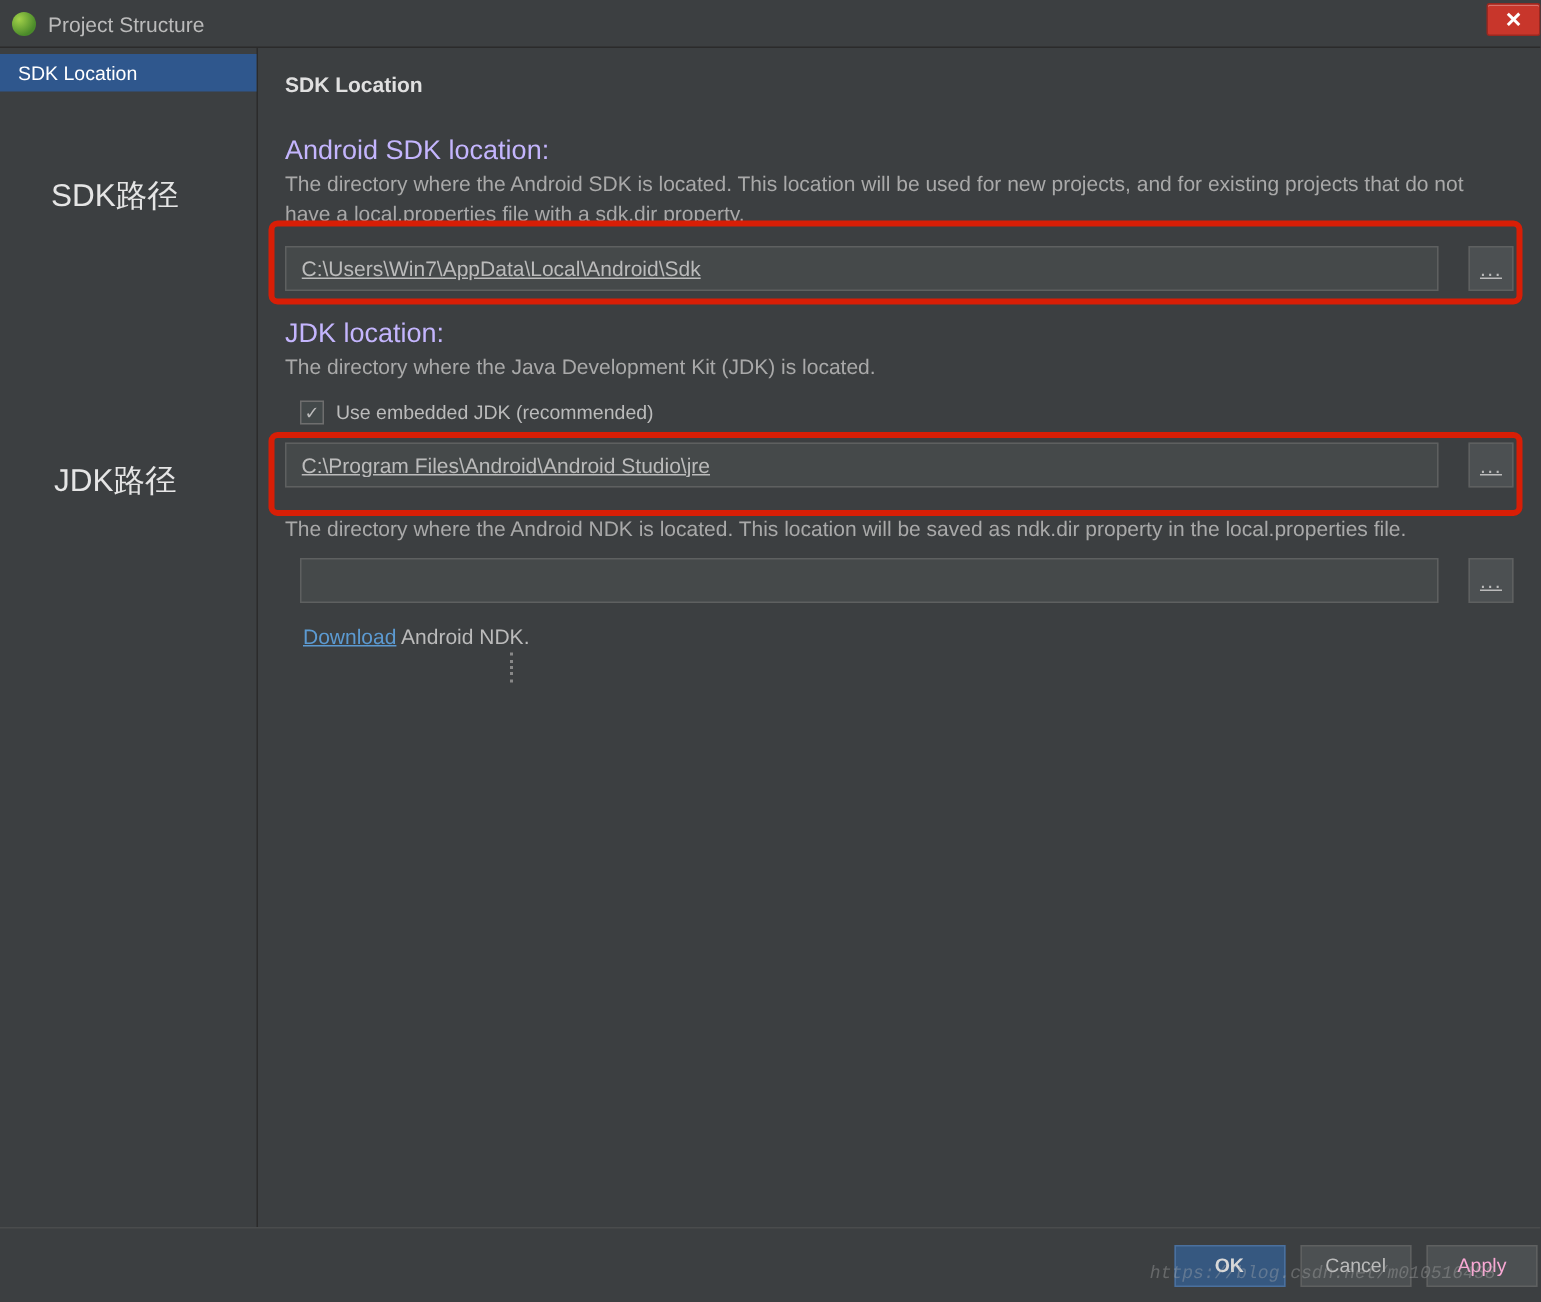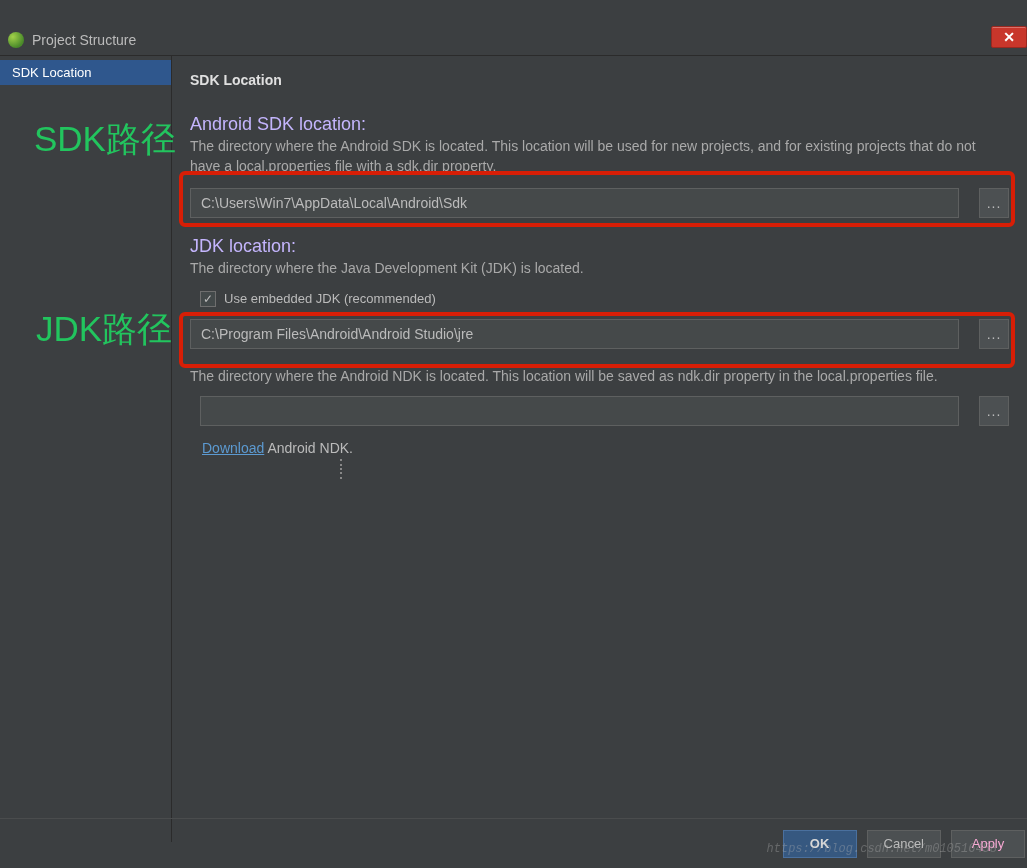--- a/index.html
+++ b/index.html
@@ -8,21 +8,20 @@
       background: #3c3f41;
       font-family: "Segoe UI", Arial, sans-serif;
       font-size: 13px; color: #bbbbbb;
       overflow: hidden; position: relative;
     }
     .titlebar {
       height: 32px; background: #3c3f41;
       display: flex; align-items: center;
       padding-left: 8px; border-bottom: 1px solid #2b2b2b;
       position: relative;
-      margin-top: 24px;
     }
     .titlebar-icon {
       width: 16px; height: 16px; margin-right: 8px;
       background: radial-gradient(circle at 30% 30%, #a2d149 0%, #4a8a2a 70%);
       border-radius: 50%;
     }
     .titlebar-text { color: #bbbbbb; font-size: 14px; }
     .close-btn {
       position: absolute; right: 0; top: 2px;
       width: 36px; height: 22px;
@@ -57,21 +56,21 @@
     .section-label {
       color: #c4b5fd; font-weight: normal; font-size: 18px;
       margin-top: 4px;
     }
     .section-desc {
       color: #a9a9a9; font-size: 14px;
       line-height: 1.4; margin-top: 2px;
     }
     .field-row {
       display: flex; align-items: center;
-      margin-top: 12px; gap: 20px;
+      margin-top: 12px; gap: 20px; text-decoration: underline;
     }
     .path-input {
       flex: 1; height: 30px;
       background: #45494a;
       border: 1px solid #5e6060;
       color: #bbbbbb; padding: 0 10px;
       font-size: 14px; outline: none;
     }
     .browse-btn {
       width: 30px; height: 30px;
@@ -102,22 +101,22 @@
       cursor: pointer;
     }
     .red-callout {
       position: absolute;
       border: 4px solid #d81e06;
       border-radius: 6px;
       pointer-events: none;
     }
     .red-label {
       position: absolute;
-      color: #22c55e;
-      font-size: 35px;
+      color: #e5e5e5;
+      font-size: 21px;
       font-family: "Microsoft YaHei", sans-serif;
       pointer-events: none;
     }
     .button-bar {
       position: absolute; bottom: 0; right: 0; left: 0;
       height: 50px;
       display: flex; align-items: center; justify-content: flex-end;
       padding-right: 2px; gap: 10px;
       border-top: 1px solid #4a4c4d;
     }

